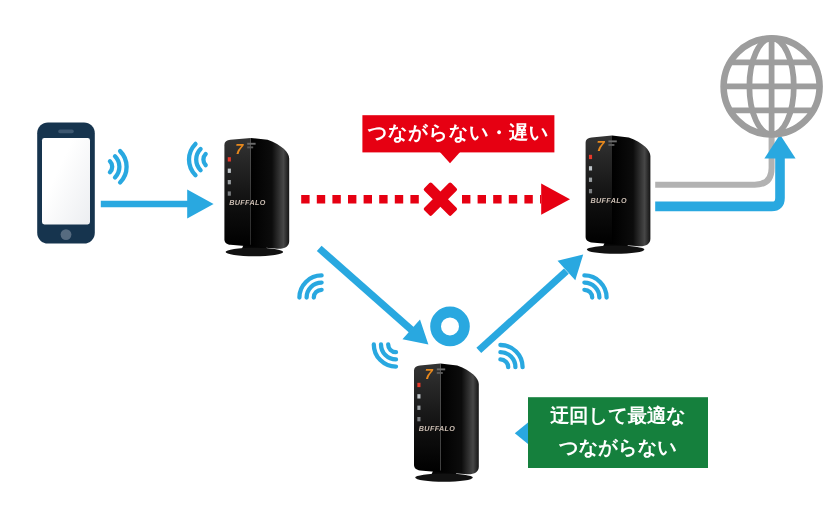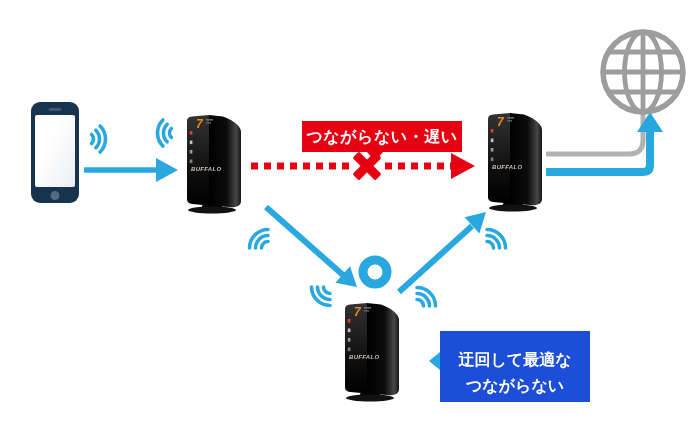--- a/index.html
+++ b/index.html
@@ -14,26 +14,26 @@
     background:#16344e;border-radius:9px;}
   .phone-screen{position:absolute;left:4px;right:4px;top:13px;bottom:16px;
     background:linear-gradient(115deg,#ffffff 35%,#eceef1 100%);border-radius:2px;}
   .phone-speaker{position:absolute;top:6px;left:50%;transform:translateX(-50%);
     width:13px;height:3px;border-radius:2px;background:#3d5770;}
   .phone-home{position:absolute;bottom:3px;left:50%;transform:translateX(-50%);
     width:9px;height:9px;border-radius:50%;background:#566b80;}
   
   .bubble{position:absolute;color:#ffffff;font-weight:bold;}
   .bubble-problem{left:302px;top:96px;width:160px;height:31px;background:#e60012;
-    font-size:16px;line-height:31px;text-align:center;letter-spacing:0.5px;margin-top:25px;}
+    font-size:16px;line-height:31px;text-align:center;letter-spacing:0.5px;}
   .bubble-problem .tail{position:absolute;left:64px;bottom:-9px;width:0;height:0;
     border-left:9px solid transparent;border-right:9px solid transparent;
     border-top:10px solid #e60012;}
-  .bubble-solution{left:440px;top:331px;width:150px;height:59px;background:#1d4ed8;
-    font-size:16px;line-height:26px;text-align:center;padding-top:12px;}
+  .bubble-solution{left:440px;top:331px;width:150px;height:59px;background:#15803d;
+    font-size:16px;line-height:26px;text-align:center;padding-top:0;}
   .bubble-solution .inner{padding-top:4px;}
   .bubble-solution .tail{position:absolute;left:-11px;top:21px;width:0;height:0;
     border-top:9px solid transparent;border-bottom:9px solid transparent;
     border-right:11px solid #29a8e0;}
 </style>
 </head>
 <body>
 
 <div class="stage">
 

